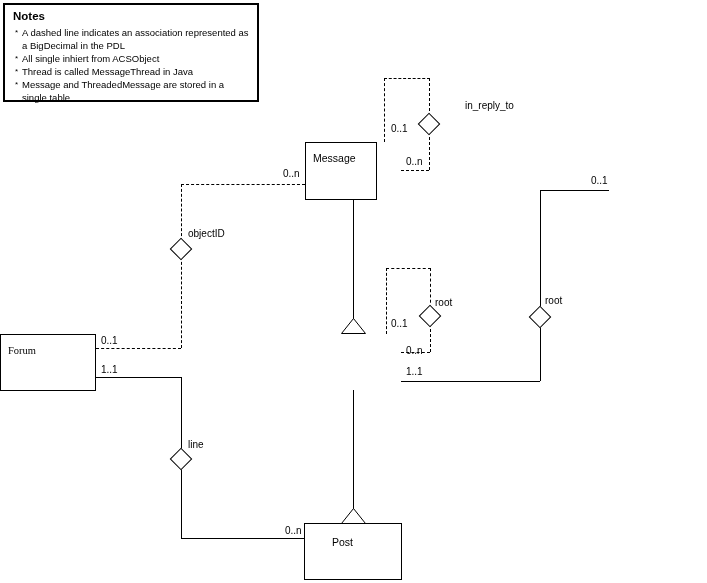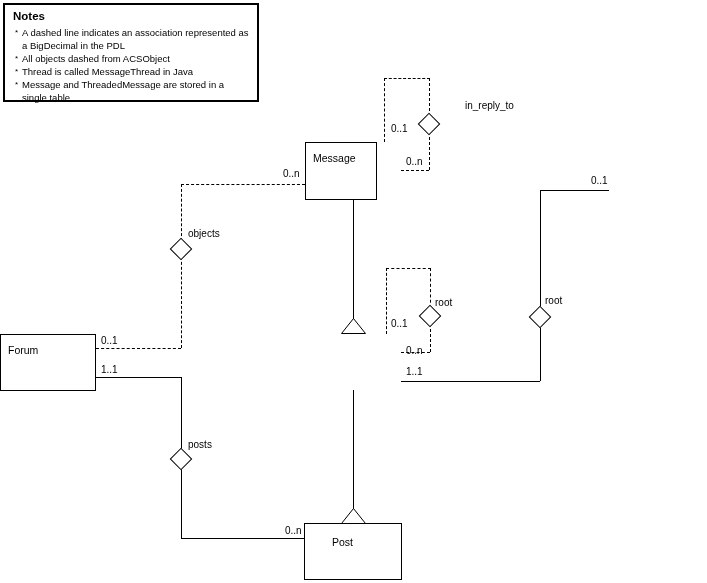--- a/index.html
+++ b/index.html
@@ -43,21 +43,21 @@
 <div id="canvas">
 
   <div id="notes">
     <div class="title">Notes</div>
     <div class="item">
       <span class="bullet">*</span>
       <span class="itext">A dashed line indicates an association represented as a BigDecimal in the PDL</span>
     </div>
     <div class="item">
       <span class="bullet">*</span>
-      <span class="itext">All objects dashed from ACSObject</span>
+      <span class="itext">All single inhiert from ACSObject</span>
     </div>
     <div class="item">
       <span class="bullet">*</span>
       <span class="itext">Thread is called MessageThread in Java</span>
     </div>
     <div class="item">
       <span class="bullet">*</span>
       <span class="itext">Message and ThreadedMessage are stored in a single table</span>
     </div>
   </div>
@@ -70,30 +70,30 @@
   <div class="diamond" style="left:421px;top:116px;"></div>
   <div class="tag" style="left:434px;top:101px;padding-left:31px;">in_reply_to</div>
   <div class="tag" style="left:391px;top:124px;">0..1</div>
   <div class="tag" style="left:406px;top:157px;">0..n</div>
 
   <div class="hd" style="left:181px;top:184px;width:124px;"></div>
   <div class="vd" style="left:181px;top:184px;height:57px;"></div>
   <div class="vd" style="left:181px;top:257px;height:91px;"></div>
   <div class="hd" style="left:96px;top:348px;width:85px;"></div>
   <div class="diamond" style="left:173px;top:241px;"></div>
-  <div class="tag" style="left:188px;top:229px;">objects</div>
+  <div class="tag" style="left:188px;top:229px;">objectID</div>
   <div class="tag" style="left:283px;top:169px;">0..n</div>
   <div class="tag" style="left:101px;top:336px;">0..1</div>
 
   <div class="hl" style="left:96px;top:377px;width:85px;"></div>
   <div class="vl" style="left:181px;top:377px;height:74px;"></div>
   <div class="vl" style="left:181px;top:467px;height:71px;"></div>
   <div class="hl" style="left:181px;top:538px;width:123px;"></div>
   <div class="diamond" style="left:173px;top:451px;"></div>
-  <div class="tag" style="left:188px;top:440px;">posts</div>
+  <div class="tag" style="left:188px;top:440px;">line</div>
   <div class="tag" style="left:101px;top:365px;">1..1</div>
   <div class="tag" style="left:285px;top:526px;">0..n</div>
 
   <div class="hl" style="left:540px;top:190px;width:69px;"></div>
   <div class="vl" style="left:540px;top:190px;height:119px;"></div>
   <div class="vl" style="left:540px;top:325px;height:56px;"></div>
   <div class="hl" style="left:401px;top:381px;width:139px;"></div>
   <div class="diamond" style="left:532px;top:309px;"></div>
   <div class="tag" style="left:545px;top:296px;">root</div>
   <div class="tag" style="left:591px;top:176px;">0..1</div>
@@ -117,21 +117,21 @@
   <div class="vl" style="left:353px;top:390px;height:119px;"></div>
   <svg class="tri" style="left:341px;top:508px;" width="25" height="16">
     <polygon points="12.5,0.5 24.5,15.5 0.5,15.5" fill="#ffffff" stroke="#000000" stroke-width="1"></polygon>
   </svg>
 
   <div class="cls" style="left:305px;top:142px;width:72px;height:58px;">
     <div class="lbl">Message</div>
   </div>
 
 
-  <div class="cls" style="left:0px;top:334px;width:96px;height:57px;">
+  <div class="cls" style="left:0px;top:334px;width:96px;height:57px;font-family:Liberation Serif, serif;">
     <div class="lbl">Forum</div>
   </div>
 
 
   <div class="cls" style="left:304px;top:523px;width:98px;height:57px;">
     <div class="lbl" style="top:13px;padding-left:20px;">Post</div>
   </div>
 
 </div>
 

